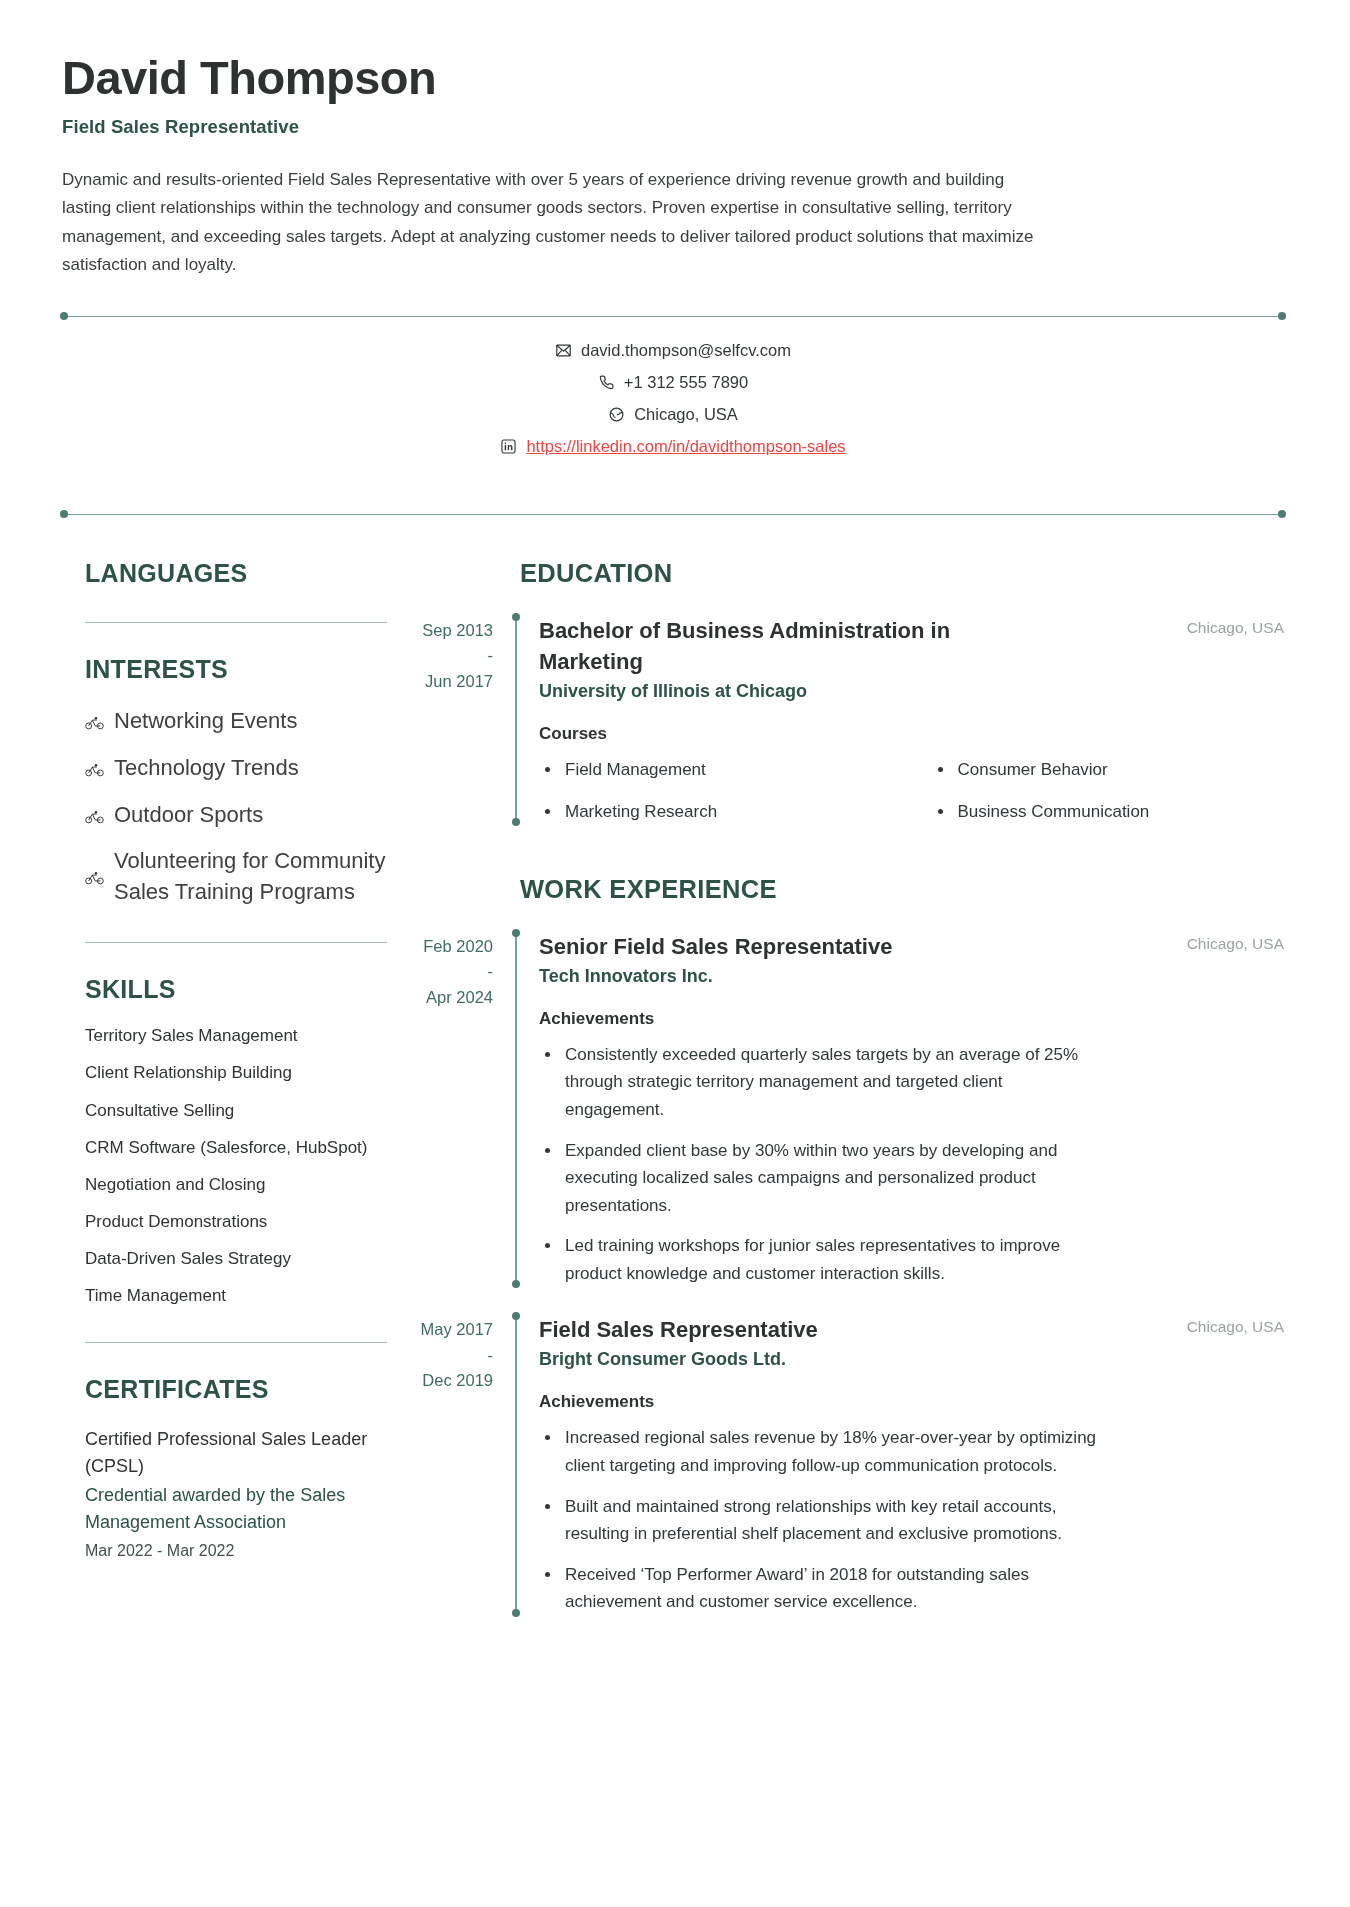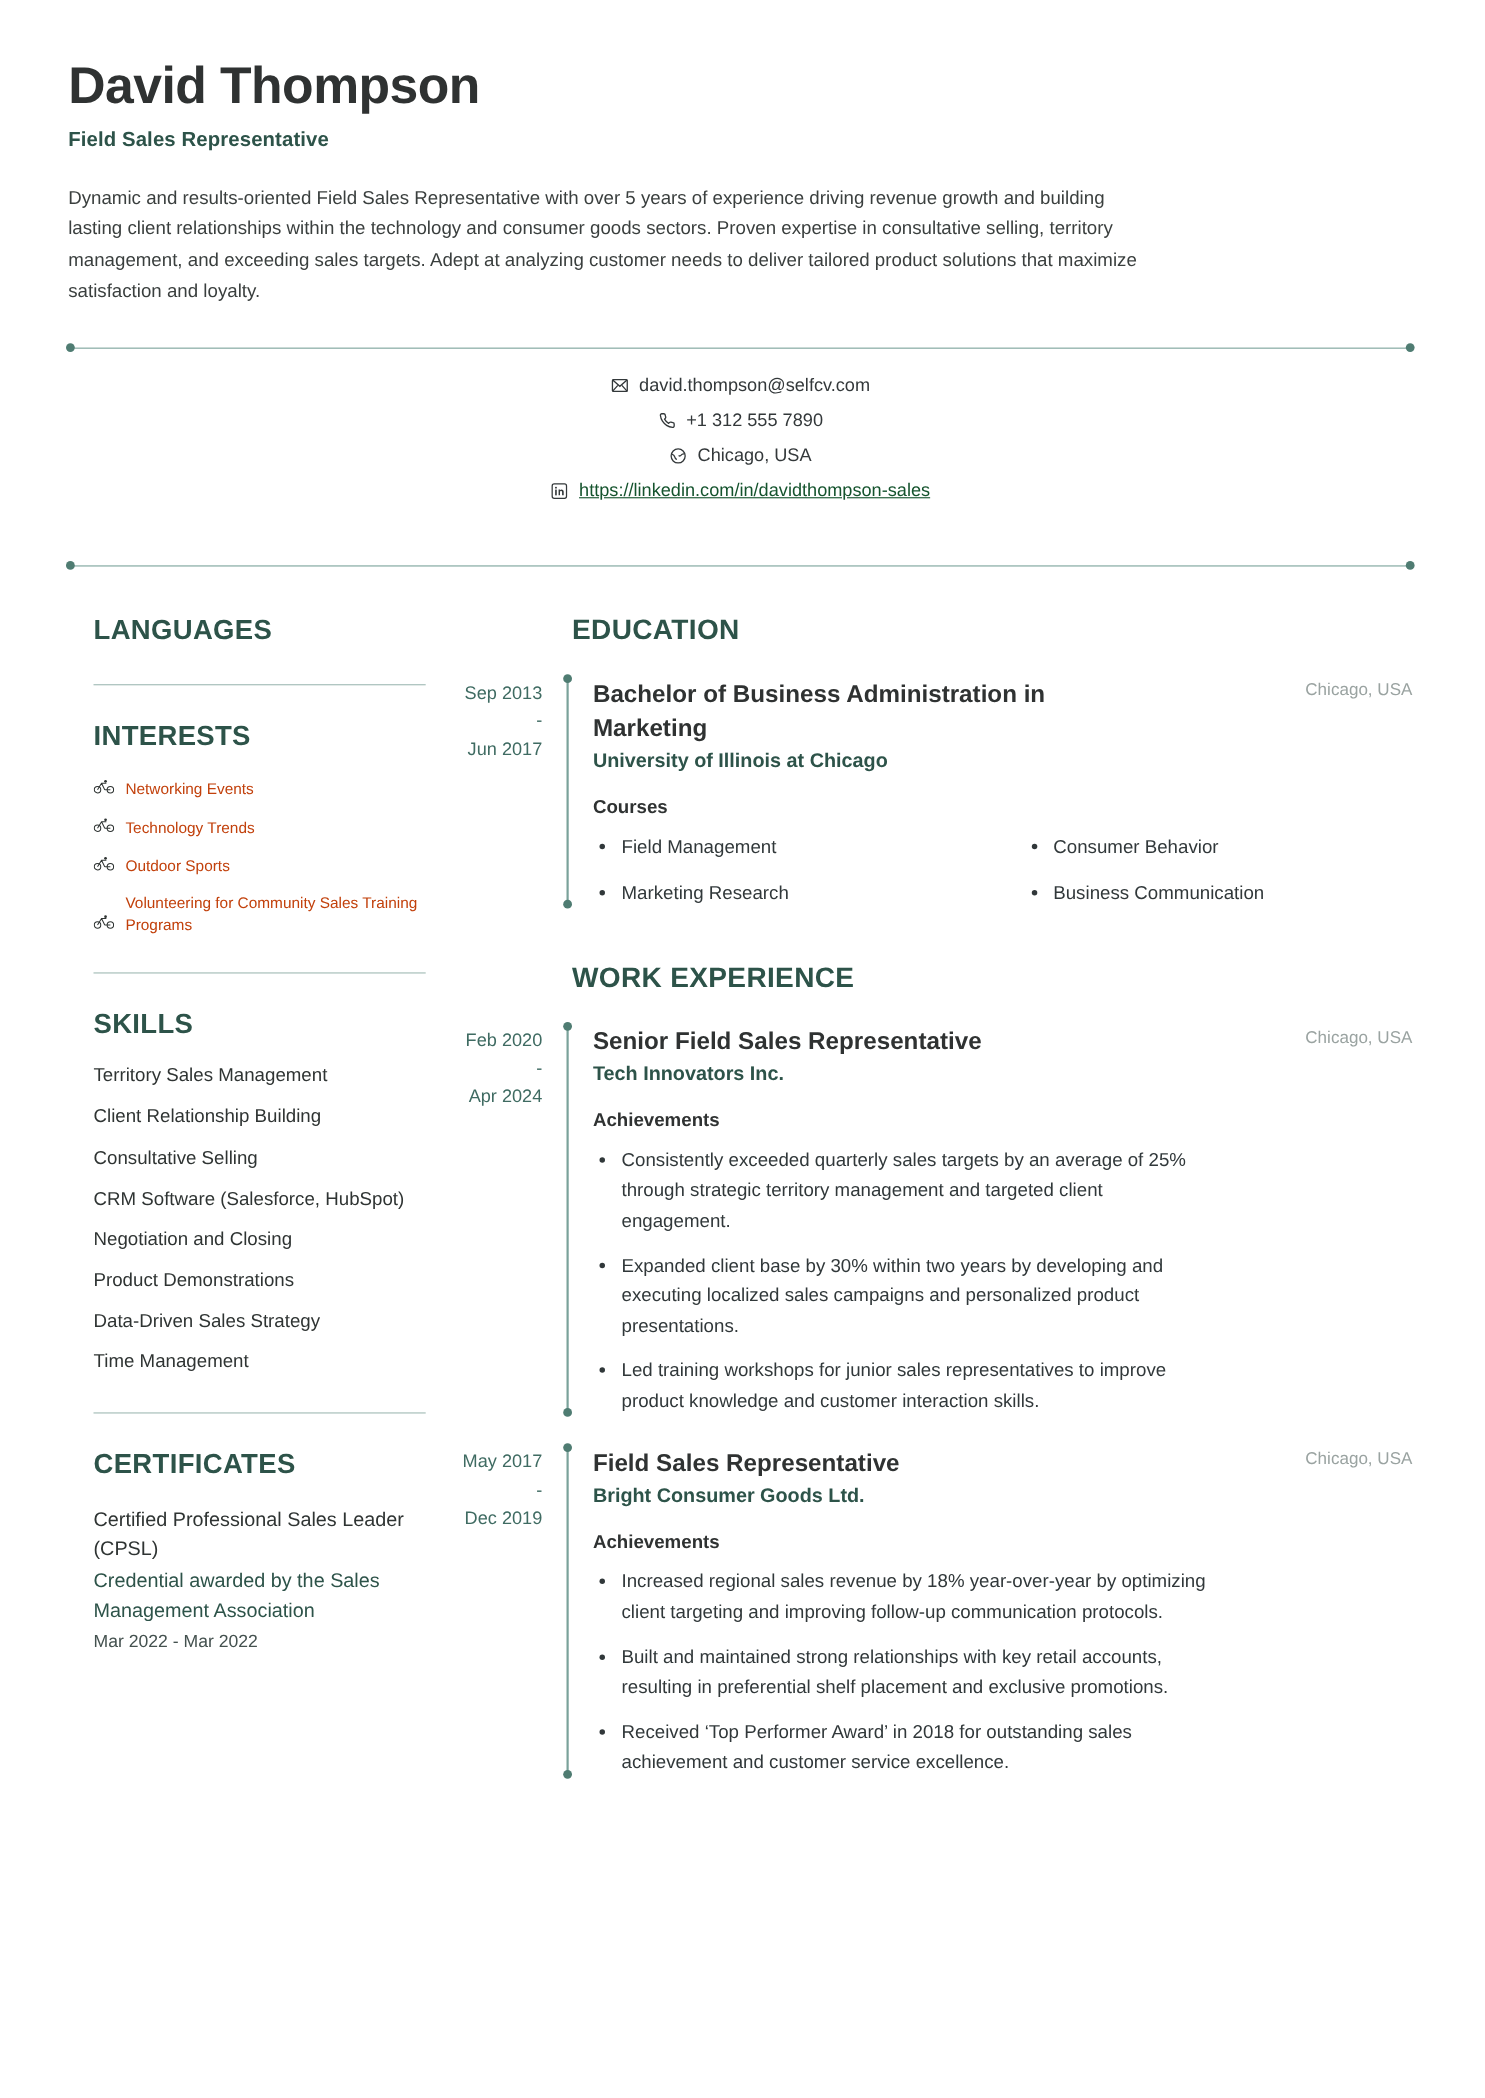--- a/index.html
+++ b/index.html
@@ -67,21 +67,21 @@
     gap: 13px;
   }
   .contact-row {
     display: flex;
     align-items: center;
     gap: 9px;
     font-size: 16.5px;
     color: #33383a;
   }
   .contact-row .ic { display: inline-flex; align-items: center; }
-  .contact-link { text-decoration: underline; color: #14532d; }
+  .contact-link { text-decoration: underline; color: #ef4444; }
 
   
   .body-cols {
     display: flex;
     gap: 0;
     margin-top: 44px;
   }
   .col-left  { width: 330px; flex: 0 0 330px; padding-right: 28px; margin-left: 23px; }
   .col-right { flex: 1 1 auto; padding-left: 105px; }
 
@@ -103,21 +103,21 @@
   
   .lang-list { margin-top: 22px; display: flex; flex-direction: column; gap: 14px; }
   .lang-row { display: flex; align-items: center; justify-content: space-between; }
   .lang-name { font-size: 17px; color: #2f3433; }
   .lang-dots { display: flex; gap: 9px; }
   .sq { width: 22px; height: 22px; border-radius: 6px; background: #e3e8e7; }
   .sq.on { background: #2d5349; }
 
   
   .interest-list { margin-top: 20px; display: flex; flex-direction: column; gap: 12px; }
-  .interest-row { display: flex; align-items: flex-end; gap: 10px; font-size: 14px; color: #c2410c; line-height: 1.45; }
+  .interest-row { display: flex; align-items: center; gap: 10px; font-size: 22px; color: #404040; line-height: 1.45; }
   .interest-row .ic { flex: 0 0 auto; margin-top: 3px; }
 
   
   .skill-list { margin-top: 20px; display: flex; flex-direction: column; gap: 13px; }
   .skill-row { font-size: 17px; color: #2f3433; line-height: 1.42; }
 
   
   .cert-block { margin-top: 22px; }
   .cert-name { font-size: 18px; color: #2f3433; line-height: 1.5; }
   .cert-issuer { font-size: 18px; color: #2d5349; line-height: 1.5; margin-top: 2px; }

